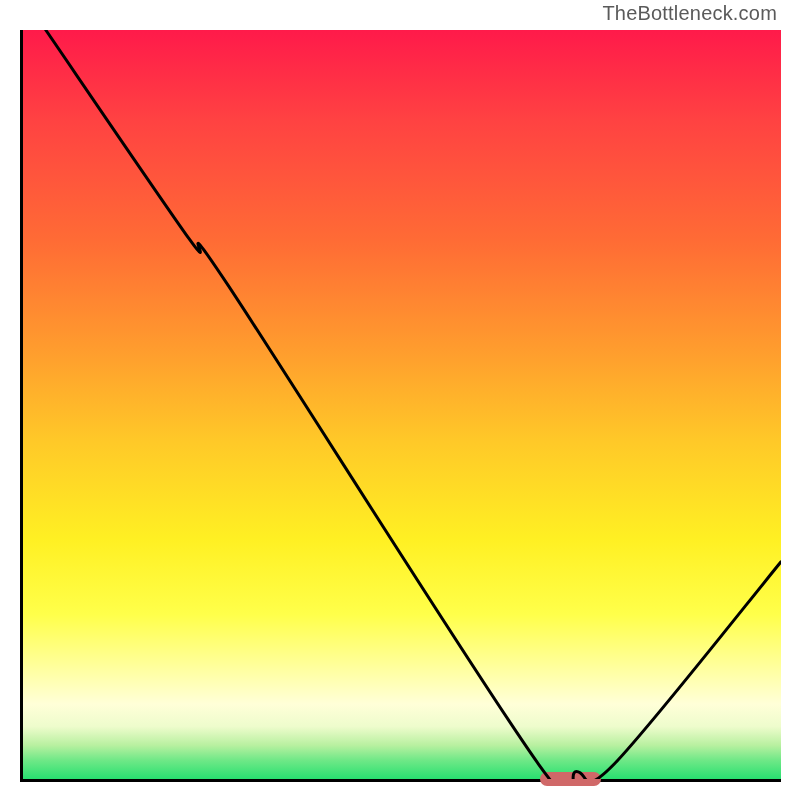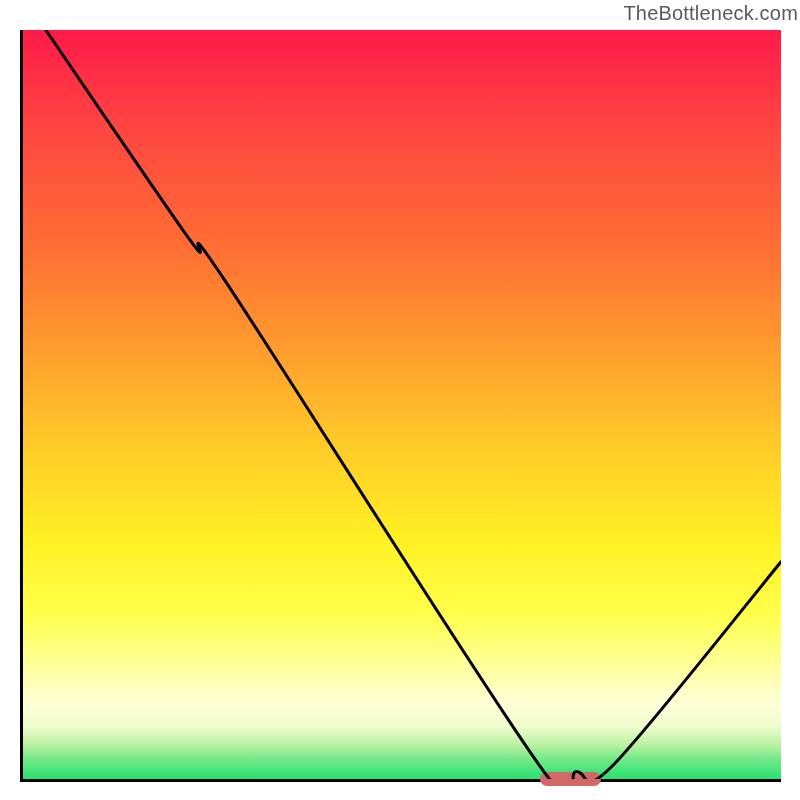--- a/index.html
+++ b/index.html
@@ -7,21 +7,21 @@
     width: 800px;
     height: 800px;
     background: #fff;
     font-family: Arial, Helvetica, sans-serif;
     position: relative;
     overflow: hidden;
   }
   .watermark {
     position: absolute;
     top: 2px;
-    right: 2px;
+    right: 23px;
     font-size: 20px;
     color: #5a5a5a;
     font-weight: 400;
     letter-spacing: 0.2px;
   }
   .plot-area {
     position: absolute;
     left: 20px;
     top: 30px;
     width: 761px;

